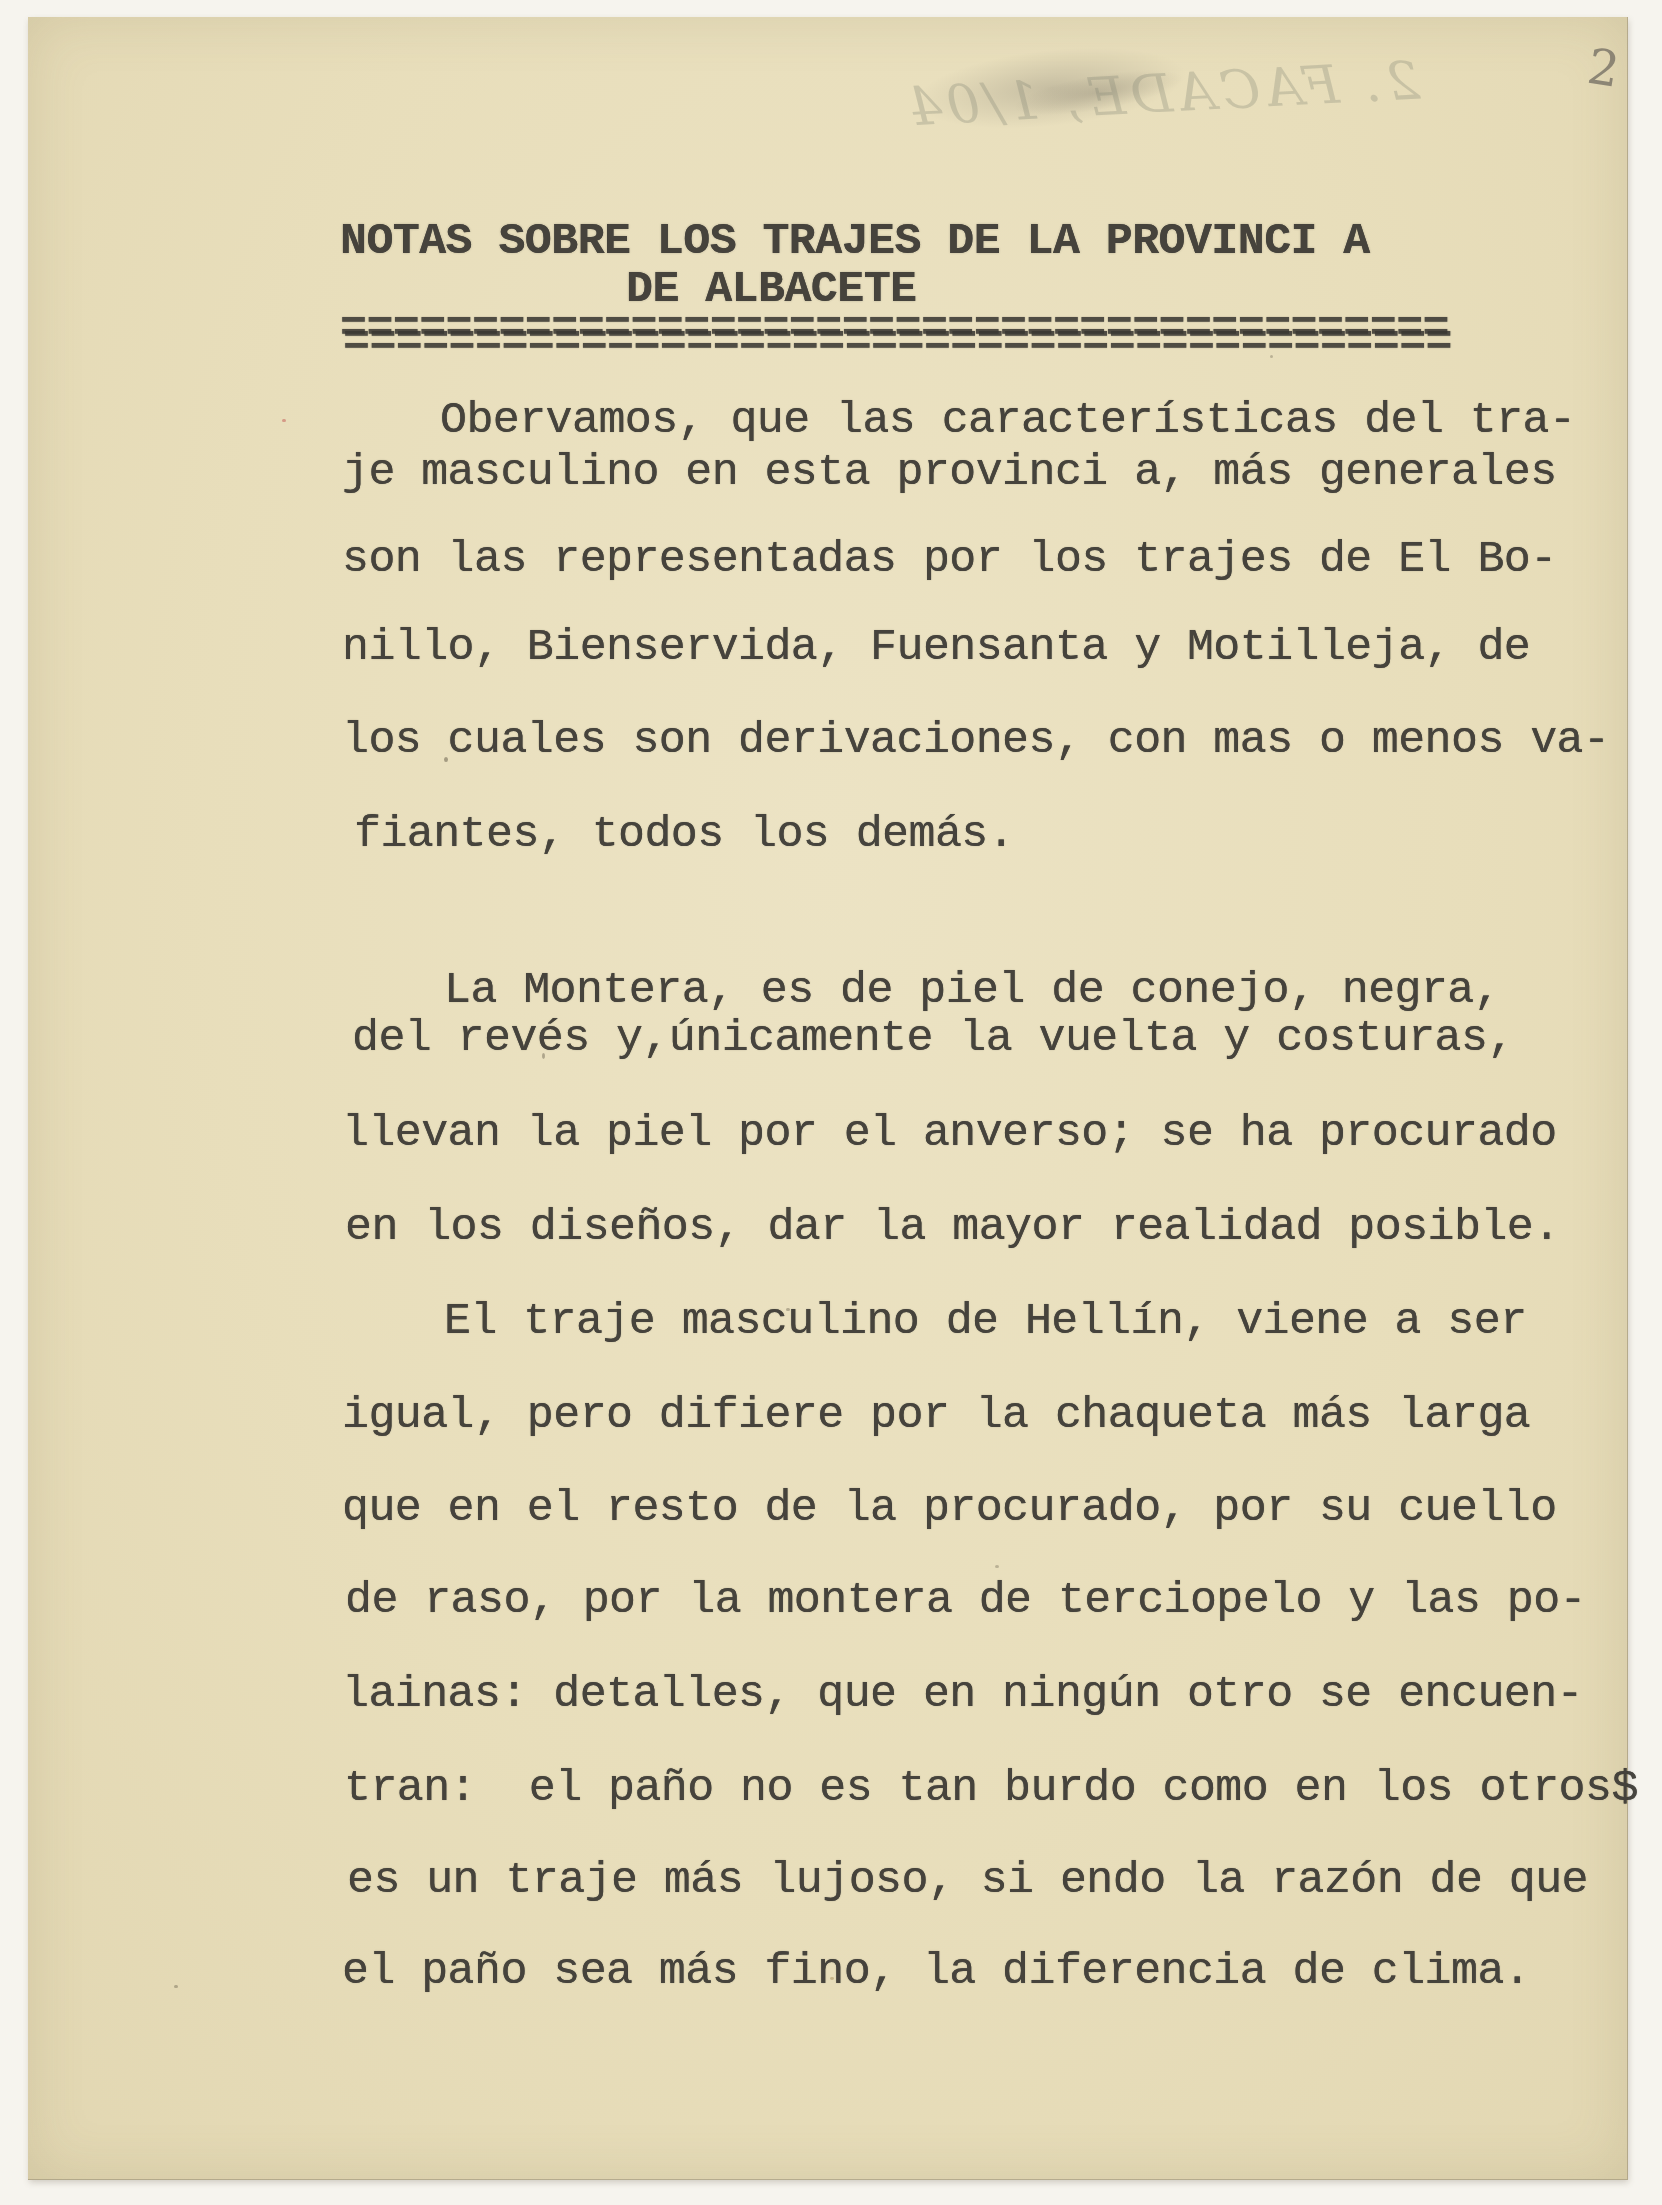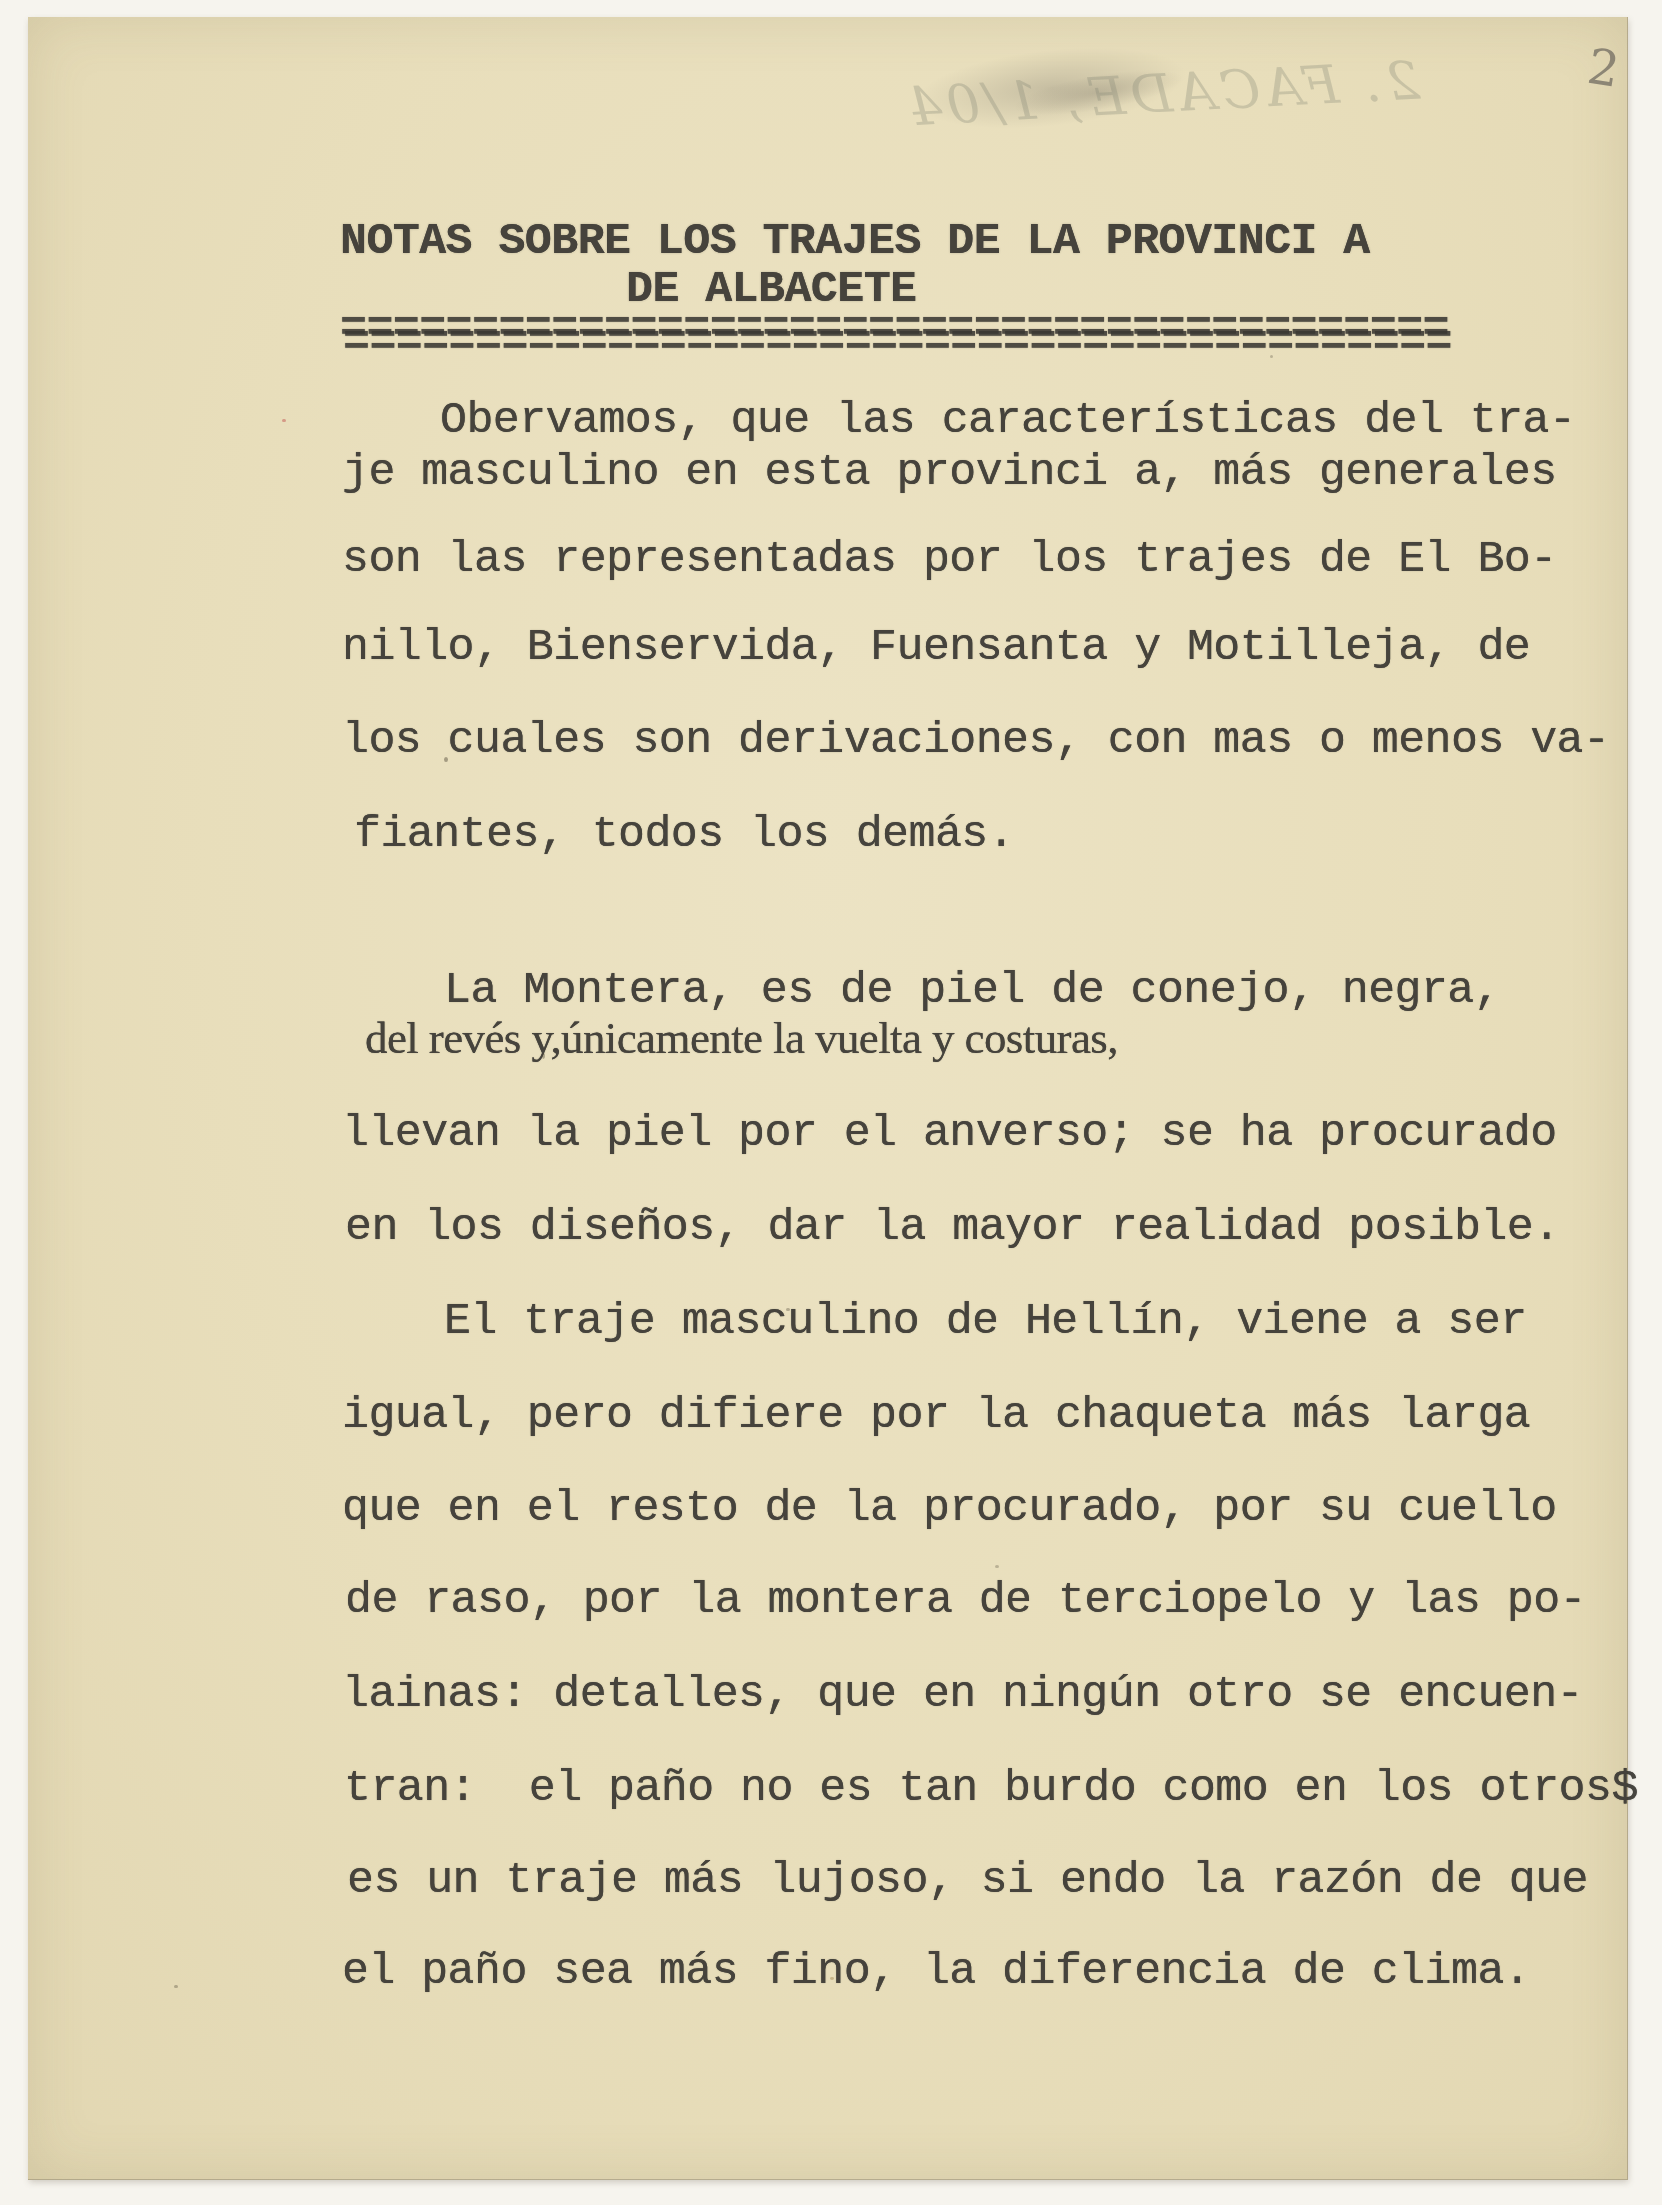--- a/index.html
+++ b/index.html
@@ -92,21 +92,21 @@
     <div class="tline equals-row" style="left:315px;top:307px;">==========================================</div>
 
     <div id="body-text">
         <div class="tline" style="top: 384px; left: 412px;">Obervamos, que las características del tra-</div>
         <div class="tline" style="top: 436px; left: 314px; text-align: center;">je masculino en esta provinci a, más generales</div>
         <div class="tline" style="top: 523px; left: 314px;">son las representadas por los trajes de El Bo-</div>
         <div class="tline" style="top: 611px; left: 314px;">nillo, Bienservida, Fuensanta y Motilleja, de</div>
         <div class="tline" style="top: 704px; left: 314px;">los cuales son derivaciones, con mas o menos va-</div>
         <div class="tline" style="top: 798px; left: 314px; margin-left: 12px;">fiantes, todos los demás.</div>
         <div class="tline" style="top: 910px; left: 416px; margin-top: 44px;">La Montera, es de piel de conejo, negra,</div>
-        <div class="tline" style="top: 1002px; left: 337px; font-family: Liberation Serif, serif;">del revés y,únicamente la vuelta y costuras,</div>
+        <div class="tline" style="top: 1002px; left: 324px;">del revés y,únicamente la vuelta y costuras,</div>
         <div class="tline" style="top: 1097px; left: 314px;">llevan la piel por el anverso; se ha procurado</div>
         <div class="tline" style="top: 1191px; left: 317px;">en los diseños, dar la mayor realidad posible.</div>
         <div class="tline" style="top: 1285px; left: 416px;">El traje masculino de Hellín, viene a ser</div>
         <div class="tline" style="top: 1379px; left: 314px;">igual, pero difiere por la chaqueta más larga</div>
         <div class="tline" style="top: 1472px; left: 314px;">que en el resto de la procurado, por su cuello</div>
         <div class="tline" style="top: 1564px; left: 317px;">de raso, por la montera de terciopelo y las po-</div>
         <div class="tline" style="top: 1658px; left: 314px;">lainas: detalles, que en ningún otro se encuen-</div>
         <div class="tline" style="top: 1752px; left: 316px;">tran:  el paño no es tan burdo como en los otros$</div>
         <div class="tline" style="top: 1844px; left: 319px;">es un traje más lujoso, si endo la razón de que</div>
         <div class="tline" style="top: 1935px; left: 314px;">el paño sea más fino, la diferencia de clima.</div>

